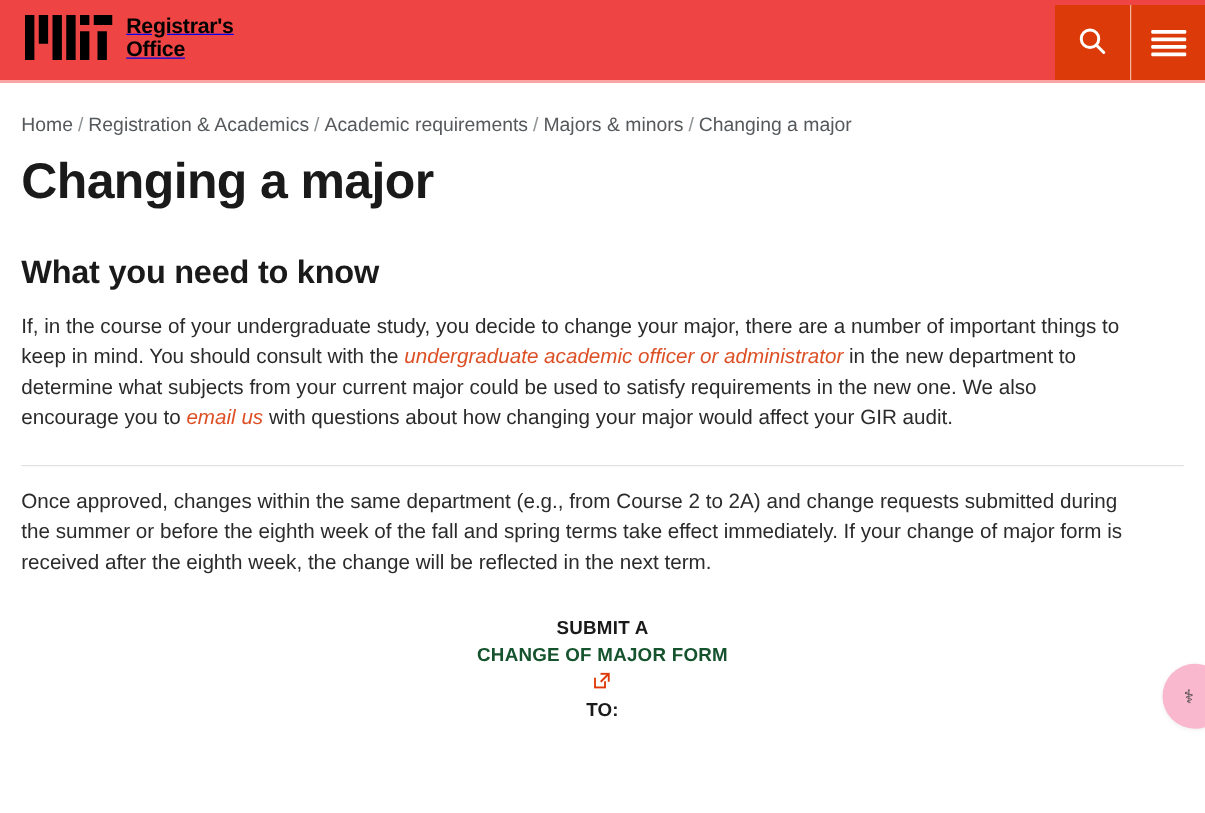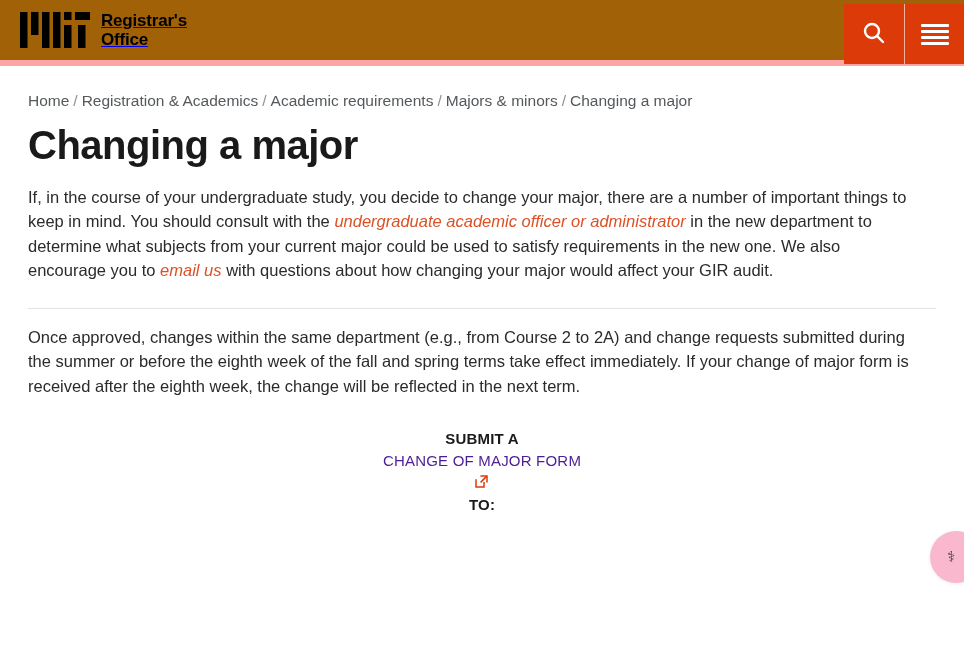--- a/index.html
+++ b/index.html
@@ -9,22 +9,22 @@
     height: 650px;
     overflow: hidden;
     background: #ffffff;
     font-family: "Liberation Sans", sans-serif;
   }
 
   
   .site-header {
     position: relative;
     height: 66px;
-    background: #a16207;
-    border-bottom: 6px solid #fca5a5;
+    background: #ef4444;
+    border-bottom: 2px solid #fca5a5;
   }
 
   .brand {
     position: absolute;
     left: 20px;
     top: 11px;
     display: flex;
     align-items: center;
     gap: 11px;
   }
@@ -75,21 +75,21 @@
   }
   .hamburger-lines span {
     display: block;
     height: 3px;
     background: #ffffff;
     border-radius: 1px;
   }
 
   
   .page {
-    padding: 0 28px;
+    padding: 0 17px;
     position: relative;
   }
 
   .breadcrumb {
     margin-top: 25px;
     font-size: 15.5px;
     line-height: 20px;
     color: #55595c;
     white-space: nowrap;
   }
@@ -142,23 +142,23 @@
     line-height: 22px;
     font-weight: bold;
     color: #1a1a1a;
     letter-spacing: 0.2px;
     display: flex;
     align-items: center;
     gap: 0;
     flex-direction: column;
   }
   .submit-line .form-link {
-    color: #4c1d95;
+    color: #14532d;
     text-decoration: none;
-    font-weight: normal;
+    font-weight: bold;
     cursor: pointer;
   }
   .ext-icon {
     display: inline-block;
     margin: 0 7px 0 6px;
     vertical-align: middle;
   }
 
   
   .feedback-bubble {
@@ -226,20 +226,21 @@
 </header>
 
 <main class="page">
 
   <nav class="breadcrumb">
     <a class="crumb" href="#">Home</a><span class="sep">/</span><a class="crumb" href="#">Registration &amp; Academics</a><span class="sep">/</span><a class="crumb" href="#">Academic requirements</a><span class="sep">/</span><a class="crumb" href="#">Majors &amp; minors</a><span class="sep">/</span><a class="crumb" href="#">Changing a major</a>
   </nav>
 
   <h1 class="page-title">Changing a major</h1>
 
+  <h2 class="section-heading">What you need to know</h2>
 
   <p class="body-text"><span>If, in the course of your undergraduate study, you decide to change your major, there are a number of important things to keep in mind. You should consult with the </span><a class="link" href="#">undergraduate academic officer or administrator</a><span> in the new department to determine what subjects from your current major could be used to satisfy requirements in the new one. We also encourage you to </span><a class="link" href="#">email us</a><span> with questions about how changing your major would affect your GIR audit.</span></p>
 
   <hr class="divider">
 
 
   <p class="body-text">Once approved, changes within the same department (e.g., from Course 2 to 2A) and change requests submitted during the summer or before the eighth week of the fall and spring terms take effect immediately. If your change of major form is received after the eighth week, the change will be reflected in the next term.</p>
 
   <div class="submit-line">
     <span>SUBMIT A </span>

